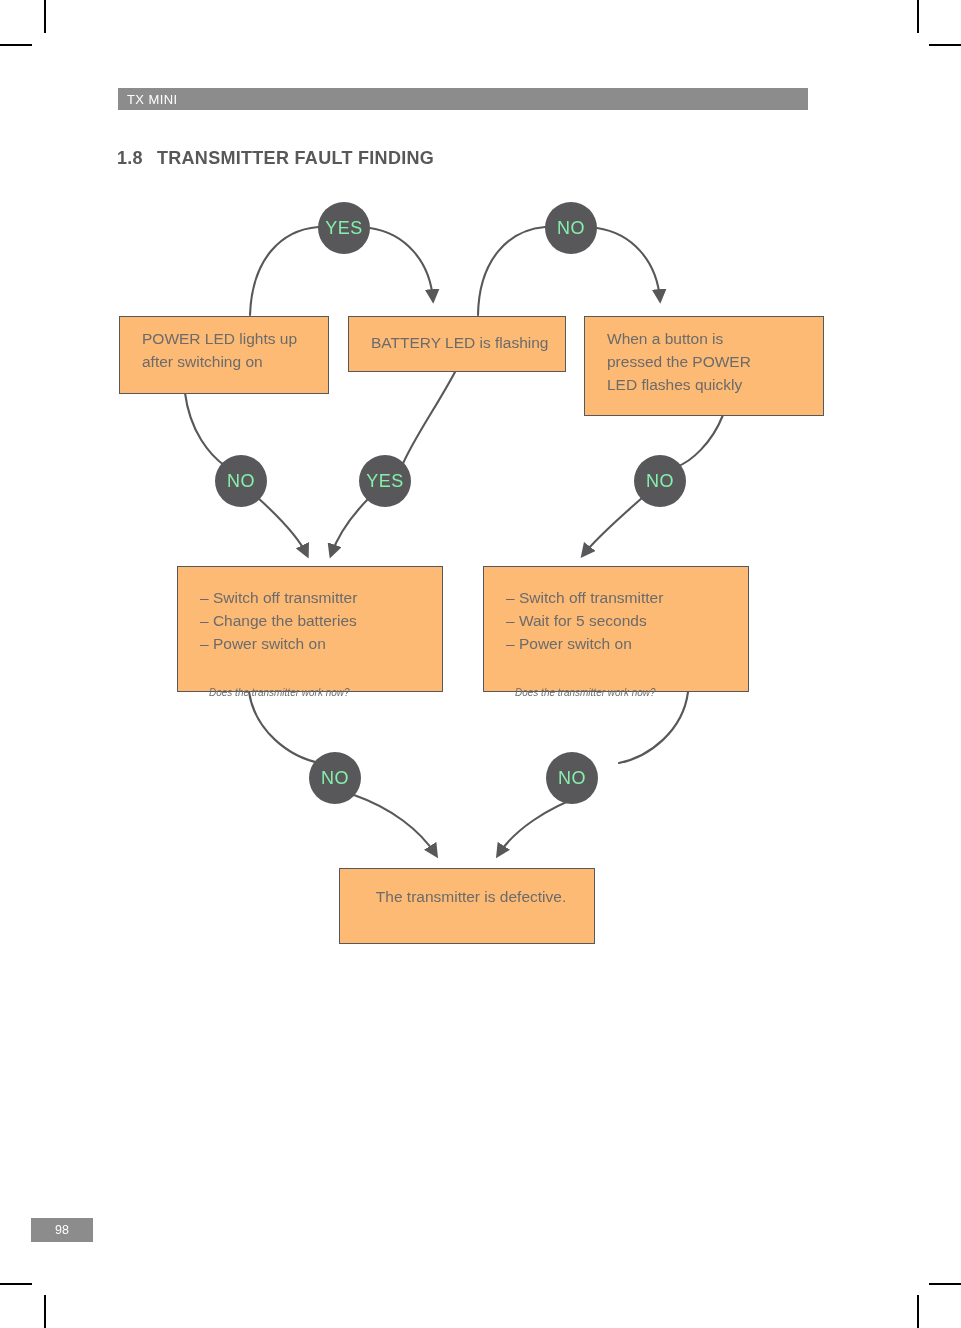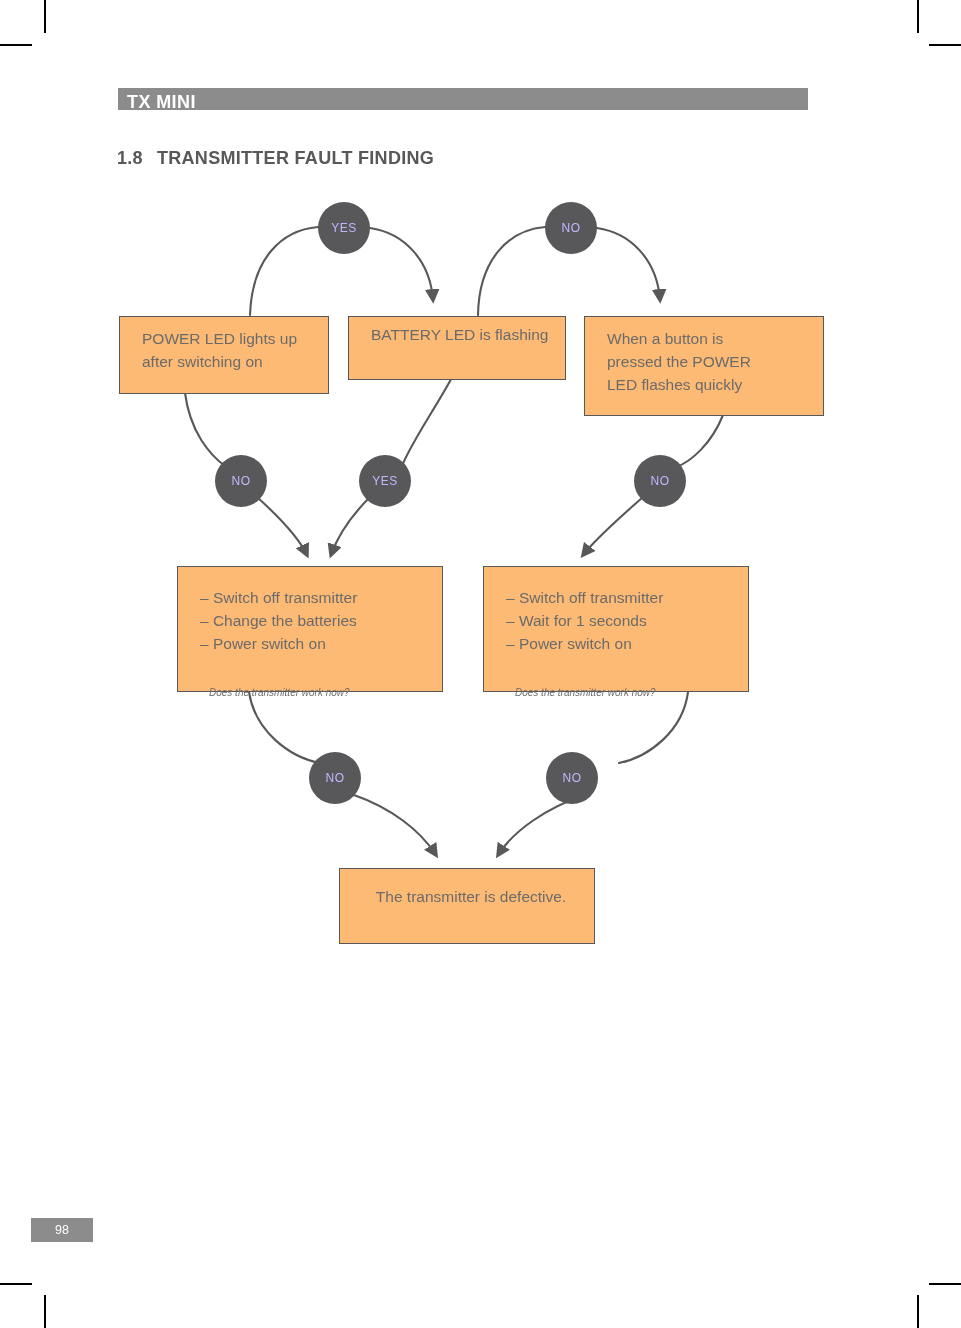--- a/index.html
+++ b/index.html
@@ -34,22 +34,22 @@
     left: 118px;
     top: 88px;
     width: 690px;
     height: 22px;
     background: #8c8c8c;
   }
   #header-band .label {
     position: absolute;
     left: 9px;
     top: 4px;
-    font-size: 18px;
-    font-weight: bold;
+    font-size: 13px;
+    font-weight: normal;
     color: #ffffff;
     letter-spacing: 0.4px;
   }
 
   
   #section-title {
     position: absolute;
     left: 117px;
     top: 148px;
     font-size: 18px;
@@ -96,22 +96,22 @@
     padding-left: 8px;
     text-align: center;
   }
 
   .node-circle {
     position: absolute;
     width: 52px;
     height: 52px;
     border-radius: 50%;
     background: #58585a;
-    color: #c4b5fd;
-    font-size: 12px;
+    color: #86efac;
+    font-size: 18px;
     display: flex;
     align-items: center;
     justify-content: center;
     letter-spacing: 0.5px;
   }
 
   
   #page-number {
     position: absolute;
     left: 31px;
@@ -193,21 +193,21 @@
 
     <div class="node-circle" style="left:545px; top:202px;">
       <span>NO</span>
     </div>
 
     <div class="node-box" style="left:119px; top:316px; width:210px; height:78px;">
       <div class="line">POWER LED lights up</div>
       <div class="line">after switching on</div>
     </div>
 
-    <div class="node-box" style="left:348px; top:316px; width:218px; height:64px; padding-top:6px;">
+    <div class="node-box" style="left:348px; top:316px; width:218px; height:56px; padding-top:14px;">
       <div class="line">BATTERY LED is flashing</div>
     </div>
 
     <div class="node-box" style="left:584px; top:316px; width:240px; height:100px;">
       <div class="line">When a button is</div>
       <div class="line">pressed the POWER</div>
       <div class="line">LED flashes quickly</div>
     </div>
 
     <div class="node-circle" style="left:215px; top:455px;">
@@ -224,21 +224,21 @@
 
     <div class="node-box" style="left:177px; top:566px; width:266px; height:126px; padding-top:19px;">
       <div class="line">– Switch off transmitter</div>
       <div class="line">– Change the batteries</div>
       <div class="line">– Power switch on</div>
       <div class="line italic">Does the transmitter work now?</div>
     </div>
 
     <div class="node-box" style="left:483px; top:566px; width:266px; height:126px; padding-top:19px;">
       <div class="line">– Switch off transmitter</div>
-      <div class="line">– Wait for 1 seconds</div>
+      <div class="line">– Wait for 5 seconds</div>
       <div class="line">– Power switch on</div>
       <div class="line italic">Does the transmitter work now?</div>
     </div>
 
     <div class="node-circle" style="left:309px; top:752px;">
       <span>NO</span>
     </div>
 
     <div class="node-circle" style="left:546px; top:752px;">
       <span>NO</span>

